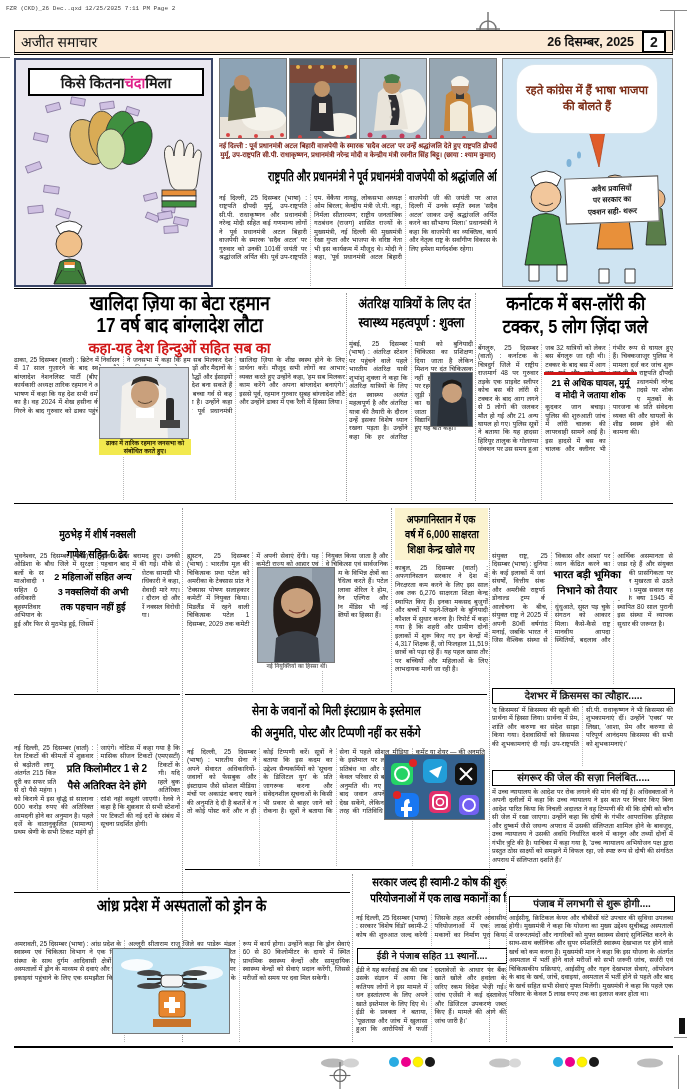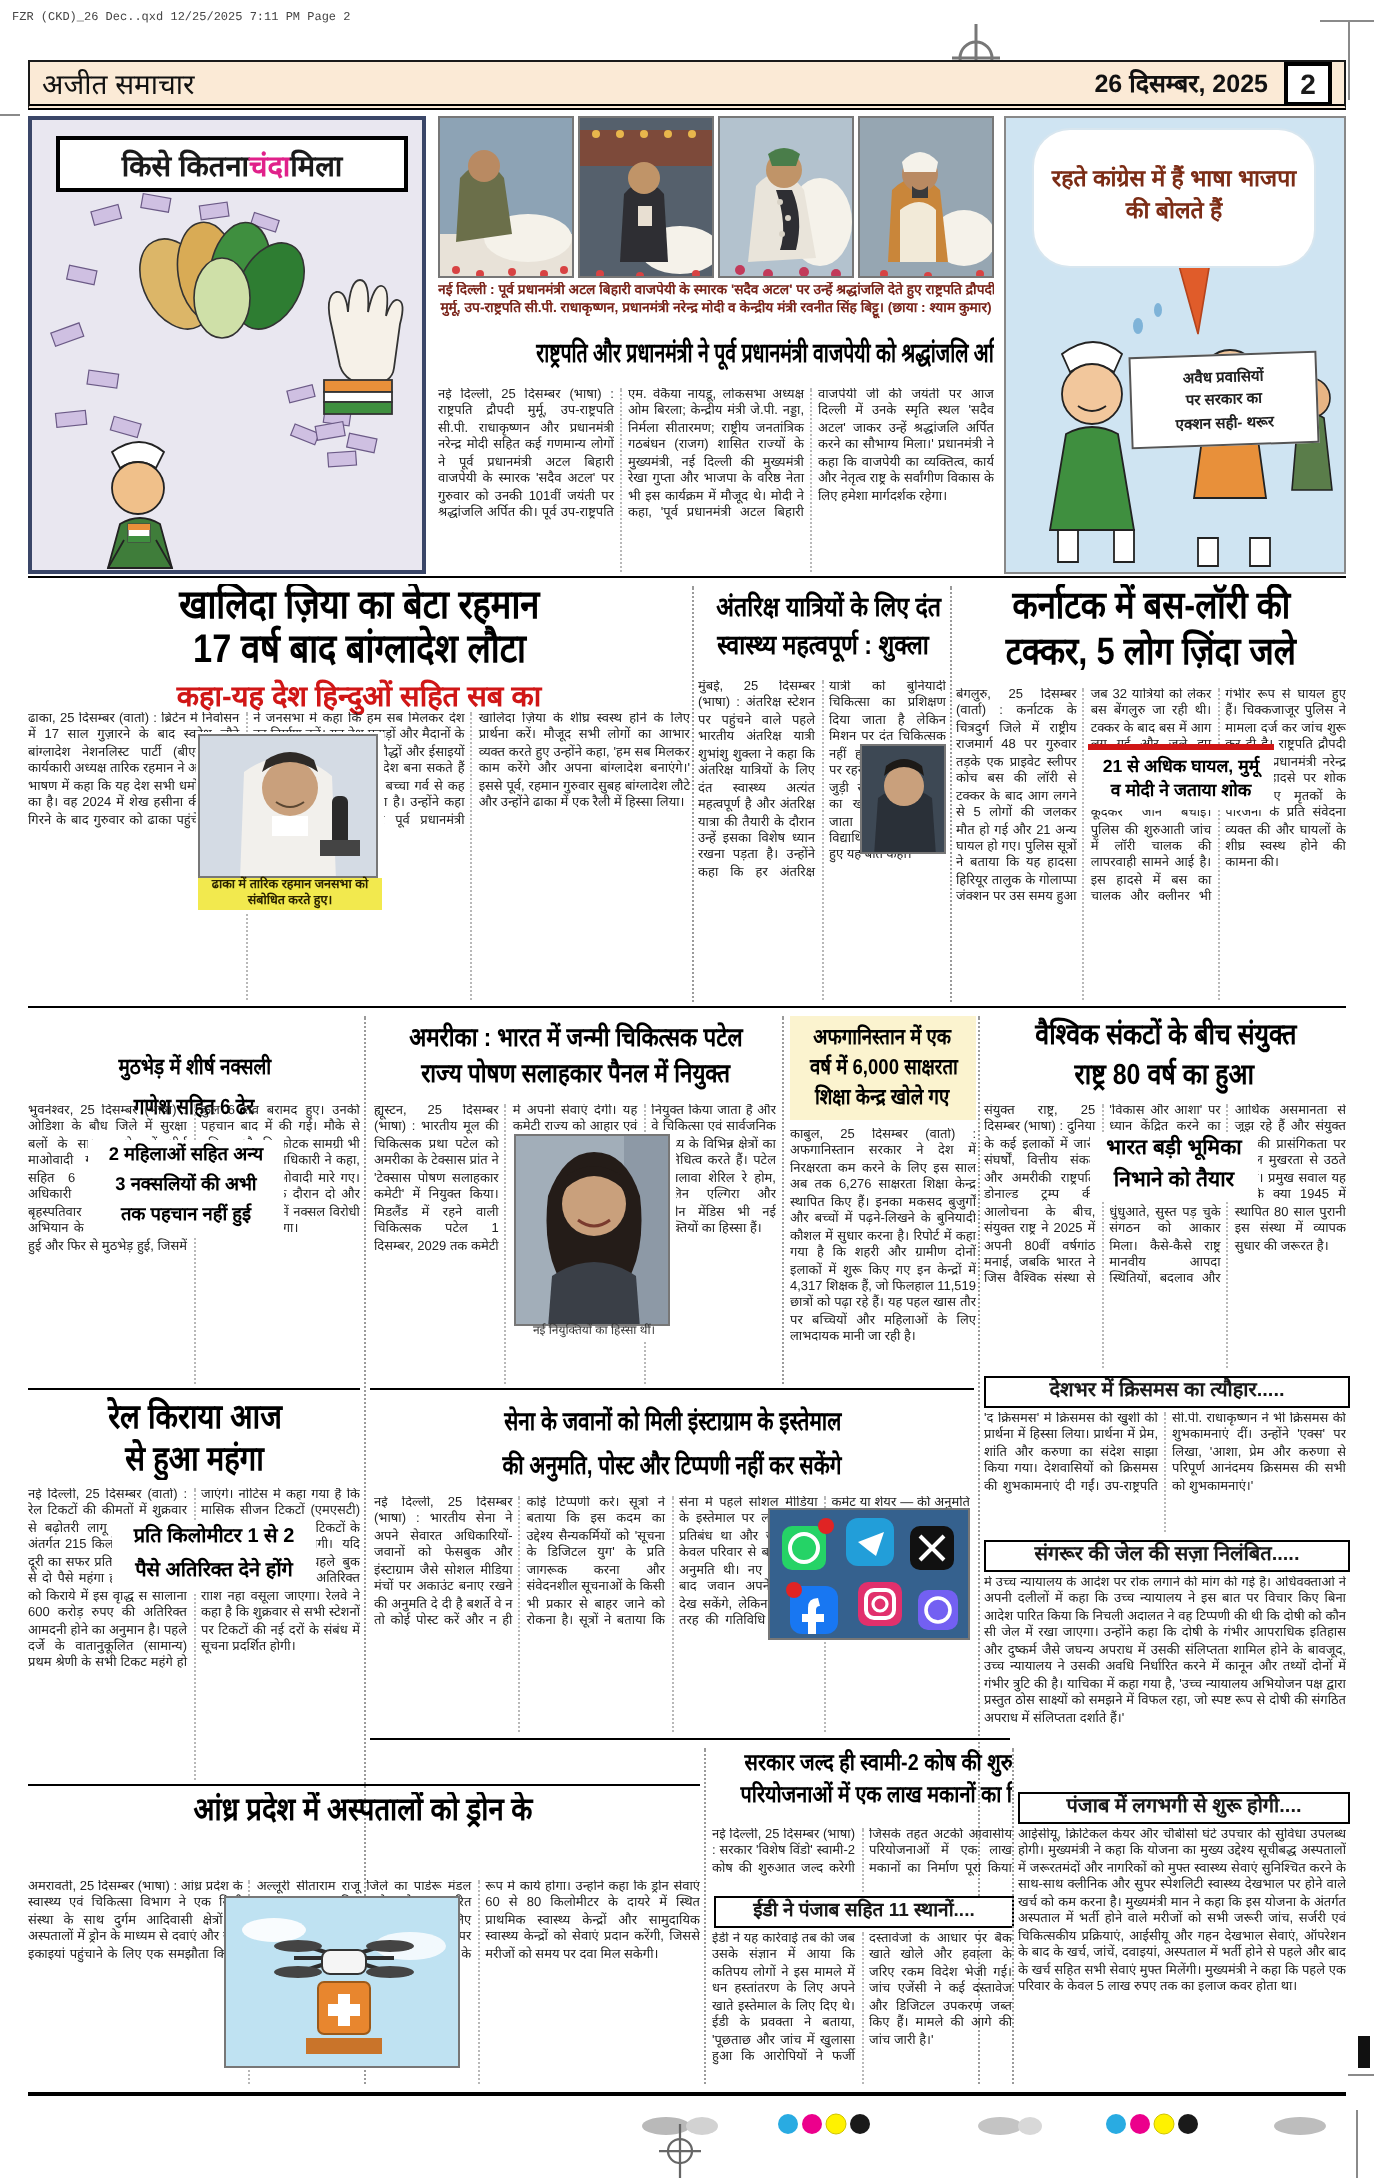--- a/index.html
+++ b/index.html
@@ -301,24 +301,20 @@
     <span class="ln"><span class="sq">मुठभेड़ में शीर्ष नक्सली</span></span>
     <span class="ln"><span class="sq">गणेश सहित 6 ढेर</span></span>
   </div>
   <div class="abs body-txt cols2" style="left:14px;top:552px;width:166px;height:140px;">भुवनेश्वर, 25 दिसम्बर (भाषा) : ओडिशा के बौध जिले में सुरक्षा बलों के साथ मुठभेड़ में शीर्ष माओवादी गणेश उर्फ चलपति सहित 6 नक्सली मारे गए। अधिकारी ने बताया कि बृहस्पतिवार सुबह नक्सल रोधी अभियान के दौरान गोलीबारी शुरू हुई और फिर से मुठभेड़ हुई, जिसमें कुल 6 शव बरामद हुए। उनकी पहचान बाद में की गई। मौके से हथियार और विस्फोटक सामग्री भी बरामद की गई। अधिकारी ने कहा, 'मुठभेड़ में 4 माओवादी मारे गए। बाद में तलाशी के दौरान दो और शव मिले।' राज्य में नक्सल विरोधी अभियान जारी रहेगा।</div>
   <div class="inset" style="left:44px;top:570px;width:98px;height:48px;font-size:9.2px;line-height:15px;">
     <span class="ln">2 महिलाओं सहित अन्य</span>
     <span class="ln">3 नक्सलियों की अभी</span>
     <span class="ln">तक पहचान नहीं हुई</span>
   </div>
 
-  <div class="abs hl" style="left:187px;top:510px;width:201px;height:38px;font-size:13px;line-height:18px;">
-    <span class="ln"><span class="sq">अमरीका : भारत में जन्मी चिकित्सक पटेल</span></span>
-    <span class="ln"><span class="sq">राज्य पोषण सलाहकार पैनल में नियुक्त</span></span>
-  </div>
   <div class="abs body-txt cols3" style="left:187px;top:552px;width:201px;height:140px;">ह्यूस्टन, 25 दिसम्बर (भाषा) : भारतीय मूल की चिकित्सक प्रथा पटेल को अमरीका के टेक्सास प्रांत ने 'टेक्सास पोषण सलाहकार कमेटी' में नियुक्त किया। मिडलैंड में रहने वाली चिकित्सक पटेल 1 दिसम्बर, 2029 तक कमेटी में अपनी सेवाएं देंगी। यह कमेटी राज्य को आहार एवं पोषण संबंधी सलाह देती है और दीर्घकालिक रोगों की रोकथाम व प्रबंधन में पोषण की भूमिका का आकलन करती है। सदस्यों को गवर्नर द्वारा अलग-अलग कार्यकालों के लिए नियुक्त किया जाता है और वे चिकित्सा एवं सार्वजनिक स्वास्थ्य के विभिन्न क्षेत्रों का प्रतिनिधित्व करते हैं। पटेल के अलावा शेरिल रे होम, कैथलिन एल्गिरा और कैथरीन मेंडिस भी नई नियुक्तियों का हिस्सा हैं।</div>
   <div class="abs" style="left:256px;top:566px;width:80px;background:#fff;padding:1px;">
     <div class="photo-frame" style="width:78px;height:96px;background:#9aa7b5;">
       <svg width="78" height="96" viewBox="0 0 78 96">
           <rect width="78" height="96" fill="#a2aeb9"></rect>
           <rect x="54" width="24" height="96" fill="#8d99a6"></rect>
           <path d="M16 30 q8 -22 23 -22 q16 0 23 22 q3 26 -6 42 l-34 0 q-9 -16 -6 -42 z" fill="#241c18"></path>
           <circle cx="39" cy="34" r="16" fill="#c9a07c"></circle>
           <path d="M25 26 q14 -12 28 0 l0 -6 q-14 -10 -28 0 z" fill="#241c18"></path>
           <path d="M31 42 q8 6 16 0" stroke="#7a3b2e" stroke-width="1.5" fill="none"></path>
@@ -330,47 +326,39 @@
 
   <div class="abs" style="left:395px;top:508px;width:93px;height:52px;background:#fbf3cf;display:flex;flex-direction:column;justify-content:center;">
     <div class="hl" style="font-size:10.8px;line-height:15px;">
       <span class="ln"><span class="sq">अफगानिस्तान में एक</span></span>
       <span class="ln"><span class="sq">वर्ष में 6,000 साक्षरता</span></span>
       <span class="ln"><span class="sq">शिक्षा केन्द्र खोले गए</span></span>
     </div>
   </div>
   <div class="abs body-txt" style="left:395px;top:564px;width:93px;height:128px;column-count:1;">काबुल, 25 दिसम्बर (वार्ता) : अफगानिस्तान सरकार ने देश में निरक्षरता कम करने के लिए इस साल अब तक 6,276 साक्षरता शिक्षा केन्द्र स्थापित किए हैं। इनका मकसद बुजुर्गों और बच्चों में पढ़ने-लिखने के बुनियादी कौशल में सुधार करना है। रिपोर्ट में कहा गया है कि शहरी और ग्रामीण दोनों इलाकों में शुरू किए गए इन केन्द्रों में 4,317 शिक्षक हैं, जो फिलहाल 11,519 छात्रों को पढ़ा रहे हैं। यह पहल खास तौर पर बच्चियों और महिलाओं के लिए लाभदायक मानी जा रही है।</div>
 
-  <div class="abs hl" style="left:492px;top:508px;width:181px;height:40px;font-size:14.5px;line-height:20px;">
-    <span class="ln"><span class="sq">वैश्विक संकटों के बीच संयुक्त</span></span>
-    <span class="ln"><span class="sq">राष्ट्र 80 वर्ष का हुआ</span></span>
-  </div>
   <div class="abs body-txt cols3" style="left:492px;top:552px;width:181px;height:132px;">संयुक्त राष्ट्र, 25 दिसम्बर (भाषा) : दुनिया के कई इलाकों में जारी संघर्षों, वित्तीय संकट और अमरीकी राष्ट्रपति डोनाल्ड ट्रम्प की आलोचना के बीच, संयुक्त राष्ट्र ने 2025 में अपनी 80वीं वर्षगांठ मनाई, जबकि भारत ने जिस वैश्विक संस्था से 'विकास और आशा' पर ध्यान केंद्रित करने का आह्वान किया, उसमें बड़ी भूमिका निभाने की इच्छा जताई। शक्तिशाली, लेकिन धुंधुआते, सुस्त पड़ चुके संगठन को आकार मिला। कैसे-कैसे राष्ट्र मानवीय आपदा स्थितियों, बदलाव और आर्थिक असमानता से जूझ रहे हैं और संयुक्त राष्ट्र की प्रासंगिकता पर सवाल मुखरता से उठते रहे हैं। प्रमुख सवाल यह है कि क्या 1945 में स्थापित 80 साल पुरानी इस संस्था में व्यापक सुधार की जरूरत है।</div>
   <div class="inset" style="left:545px;top:566px;width:84px;height:34px;font-size:10.5px;line-height:16px;">
     <span class="ln">भारत बड़ी भूमिका</span>
     <span class="ln">निभाने को तैयार</span>
   </div>
 
   <div class="box-title" style="left:492px;top:688px;width:181px;height:14px;font-size:10px;line-height:14px;">देशभर में क्रिसमस का त्यौहार.....</div>
   <div class="abs body-txt cols2" style="left:492px;top:706px;width:181px;height:60px;">'द क्रिसमस' में क्रिसमस की खुशी की प्रार्थना में हिस्सा लिया। प्रार्थना में प्रेम, शांति और करुणा का संदेश साझा किया गया। देशवासियों को क्रिसमस की शुभकामनाएं दी गईं। उप-राष्ट्रपति सी.पी. राधाकृष्णन ने भी क्रिसमस की शुभकामनाएं दीं। उन्होंने 'एक्स' पर लिखा, 'आशा, प्रेम और करुणा से परिपूर्ण आनंदमय क्रिसमस की सभी को शुभकामनाएं।'</div>
 
   <div class="box-title" style="left:492px;top:770px;width:181px;height:14px;font-size:10px;line-height:14px;">संगरूर की जेल की सज़ा निलंबित.....</div>
   <div class="abs body-txt" style="left:492px;top:788px;width:181px;height:102px;column-count:1;">में उच्च न्यायालय के आदेश पर रोक लगाने की मांग की गई है। अधिवक्ताओं ने अपनी दलीलों में कहा कि उच्च न्यायालय ने इस बात पर विचार किए बिना आदेश पारित किया कि निचली अदालत ने वह टिप्पणी की थी कि दोषी को कौन सी जेल में रखा जाएगा। उन्होंने कहा कि दोषी के गंभीर आपराधिक इतिहास और दुष्कर्म जैसे जघन्य अपराध में उसकी संलिप्तता शामिल होने के बावजूद, उच्च न्यायालय ने उसकी अवधि निर्धारित करने में कानून और तथ्यों दोनों में गंभीर त्रुटि की है। याचिका में कहा गया है, 'उच्च न्यायालय अभियोजन पक्ष द्वारा प्रस्तुत ठोस साक्ष्यों को समझने में विफल रहा, जो स्पष्ट रूप से दोषी की संगठित अपराध में संलिप्तता दर्शाते हैं।'</div>
 
   <div class="rule-dot" style="left:182px;top:508px;height:534px;"></div>
   <div class="rule-dot" style="left:391px;top:508px;height:184px;"></div>
   <div class="rule-dot" style="left:489px;top:508px;height:534px;"></div>
 
   <div class="rule-h" style="left:14px;top:694px;width:166px;"></div>
   <div class="rule-h" style="left:185px;top:694px;width:302px;"></div>
 
-  <div class="abs hl" style="left:14px;top:698px;width:166px;height:42px;font-size:17px;line-height:21px;">
-    <span class="ln"><span class="sq">रेल किराया आज</span></span>
-    <span class="ln"><span class="sq">से हुआ महंगा</span></span>
-  </div>
   <div class="abs body-txt cols2" style="left:14px;top:744px;width:166px;height:146px;">नई दिल्ली, 25 दिसम्बर (वार्ता) : रेल टिकटों की कीमतों में शुक्रवार से बढ़ोतरी लागू हो गई जिसके अंतर्गत 215 किलोमीटर से ज्यादा दूरी का सफर प्रति किलोमीटर एक से दो पैसे महंगा हो जाएगा। रेलवे को किराये में इस वृद्धि से सालाना 600 करोड़ रुपए की अतिरिक्त आमदनी होने का अनुमान है। पहले दर्जे के वातानुकूलित (सामान्य) प्रथम श्रेणी के सभी टिकट महंगे हो जाएंगे। नोटिस में कहा गया है कि मासिक सीजन टिकटों (एमएसटी) के संबंध में पूर्व में जारी टिकटों के अनुसार यात्रा मान्य होगी। यदि किसी यात्री ने टिकट पहले बुक कराया है, तो उससे कोई अतिरिक्त राशि नहीं वसूली जाएगी। रेलवे ने कहा है कि शुक्रवार से सभी स्टेशनों पर टिकटों की नई दरों के संबंध में सूचना प्रदर्शित होगी।</div>
   <div class="inset" style="left:56px;top:760px;width:102px;height:36px;font-size:10px;line-height:17px;">
     <span class="ln">प्रति किलोमीटर 1 से 2</span>
     <span class="ln">पैसे अतिरिक्त देने होंगे</span>
   </div>
 
   <div class="abs hl" style="left:187px;top:700px;width:298px;height:44px;font-size:13px;line-height:22px;">
     <span class="ln"><span class="sq" style="transform:scaleX(0.8);">सेना के जवानों को मिली इंस्टाग्राम के इस्तेमाल</span></span>
     <span class="ln"><span class="sq" style="transform:scaleX(0.8);">की अनुमति, पोस्ट और टिप्पणी नहीं कर सकेंगे</span></span>
   </div>

